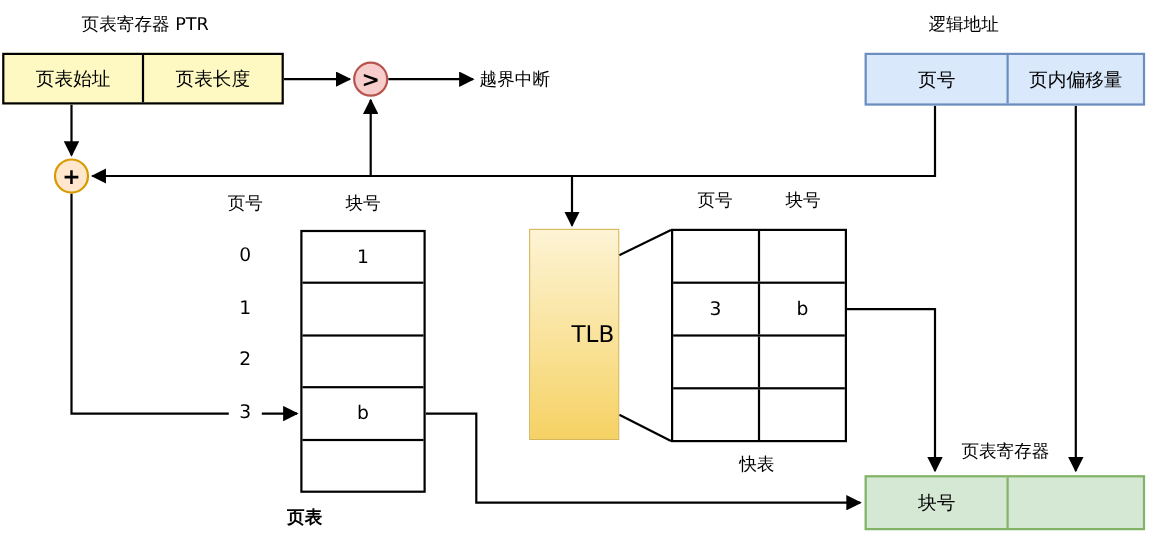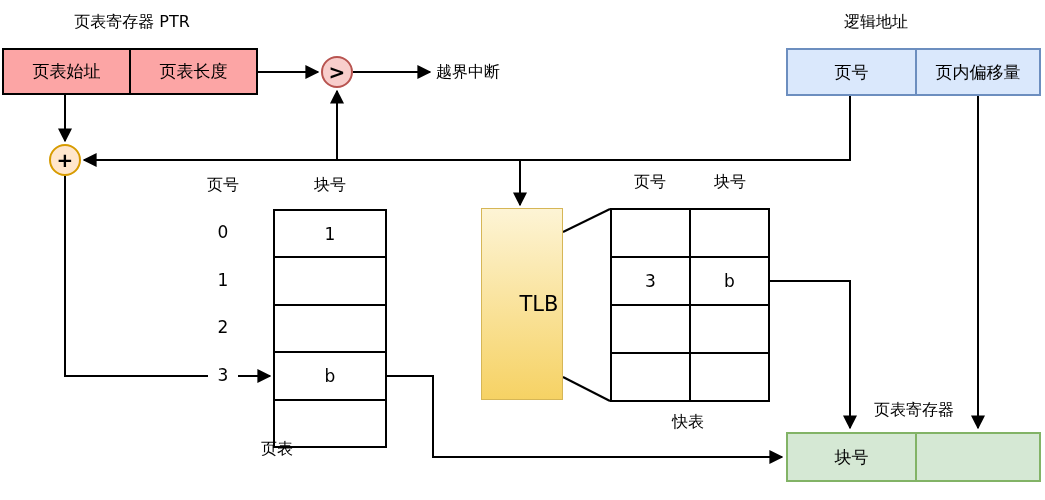--- a/index.html
+++ b/index.html
@@ -6,21 +6,21 @@
   #stage{
     position:relative;width:1045px;height:500px;background:#ffffff;
     font-family:"DejaVu Sans","Liberation Sans",sans-serif;color:#000;
     overflow:hidden;
   }
   #connectors{position:absolute;left:0;top:0;z-index:1;pointer-events:none;}
   .node{position:absolute;z-index:2;box-sizing:border-box;}
   .label{display:flex;align-items:center;justify-content:center;
     font-size:16px;white-space:nowrap;}
   
-  .split-box{display:flex;border:2px solid #000;background:#fca5a5;}
+  .split-box{display:flex;border:2px solid #000;background:#fef9c3;}
   .split-box .cell{display:flex;align-items:center;justify-content:center;
     font-size:17px;flex:1;}
   .split-box .cell.first{border-right:2px solid #000;}
   .box-blue{border:2px solid #6c8ebf;background:#dae8fc;}
   .box-blue .cell.first{border-right:2px solid #6c8ebf;}
   .box-green{border:2px solid #82b366;background:#d5e8d4;}
   .box-green .cell.first{border-right:2px solid #82b366;}
   
   .circle{width:32px;height:32px;border-radius:50%;display:flex;
     align-items:center;justify-content:center;font-size:20px;font-weight:bold;}
@@ -108,21 +108,21 @@
   <div class="node rowlabel onLine" style="left:208px;top:365px;">3</div>
 
   <div class="node vtable" style="left:273px;top:209px;width:114px;height:239px;">
     <div class="vrow">1</div>
     <div class="vrow"></div>
     <div class="vrow"></div>
     <div class="vrow">b</div>
     <div class="vrow"></div>
   </div>
 
-  <div class="node label" style="left:247px;top:438px;width:60px;height:22px;">页表</div>
+  <div class="node label" style="left:247px;top:459px;width:60px;height:22px;font-weight:bold;">页表</div>
 
   <div class="node tlb" style="left:481px;top:208px;width:82px;height:192px;">TLB</div>
 
   <div class="node label" style="left:620px;top:171px;width:60px;height:22px;">页号</div>
   <div class="node label" style="left:700px;top:171px;width:60px;height:22px;">块号</div>
 
   <div class="node gtable" style="left:610px;top:208px;width:160px;height:194px;">
     <div class="grow">
       <div class="gcell"></div>
       <div class="gcell"></div>

